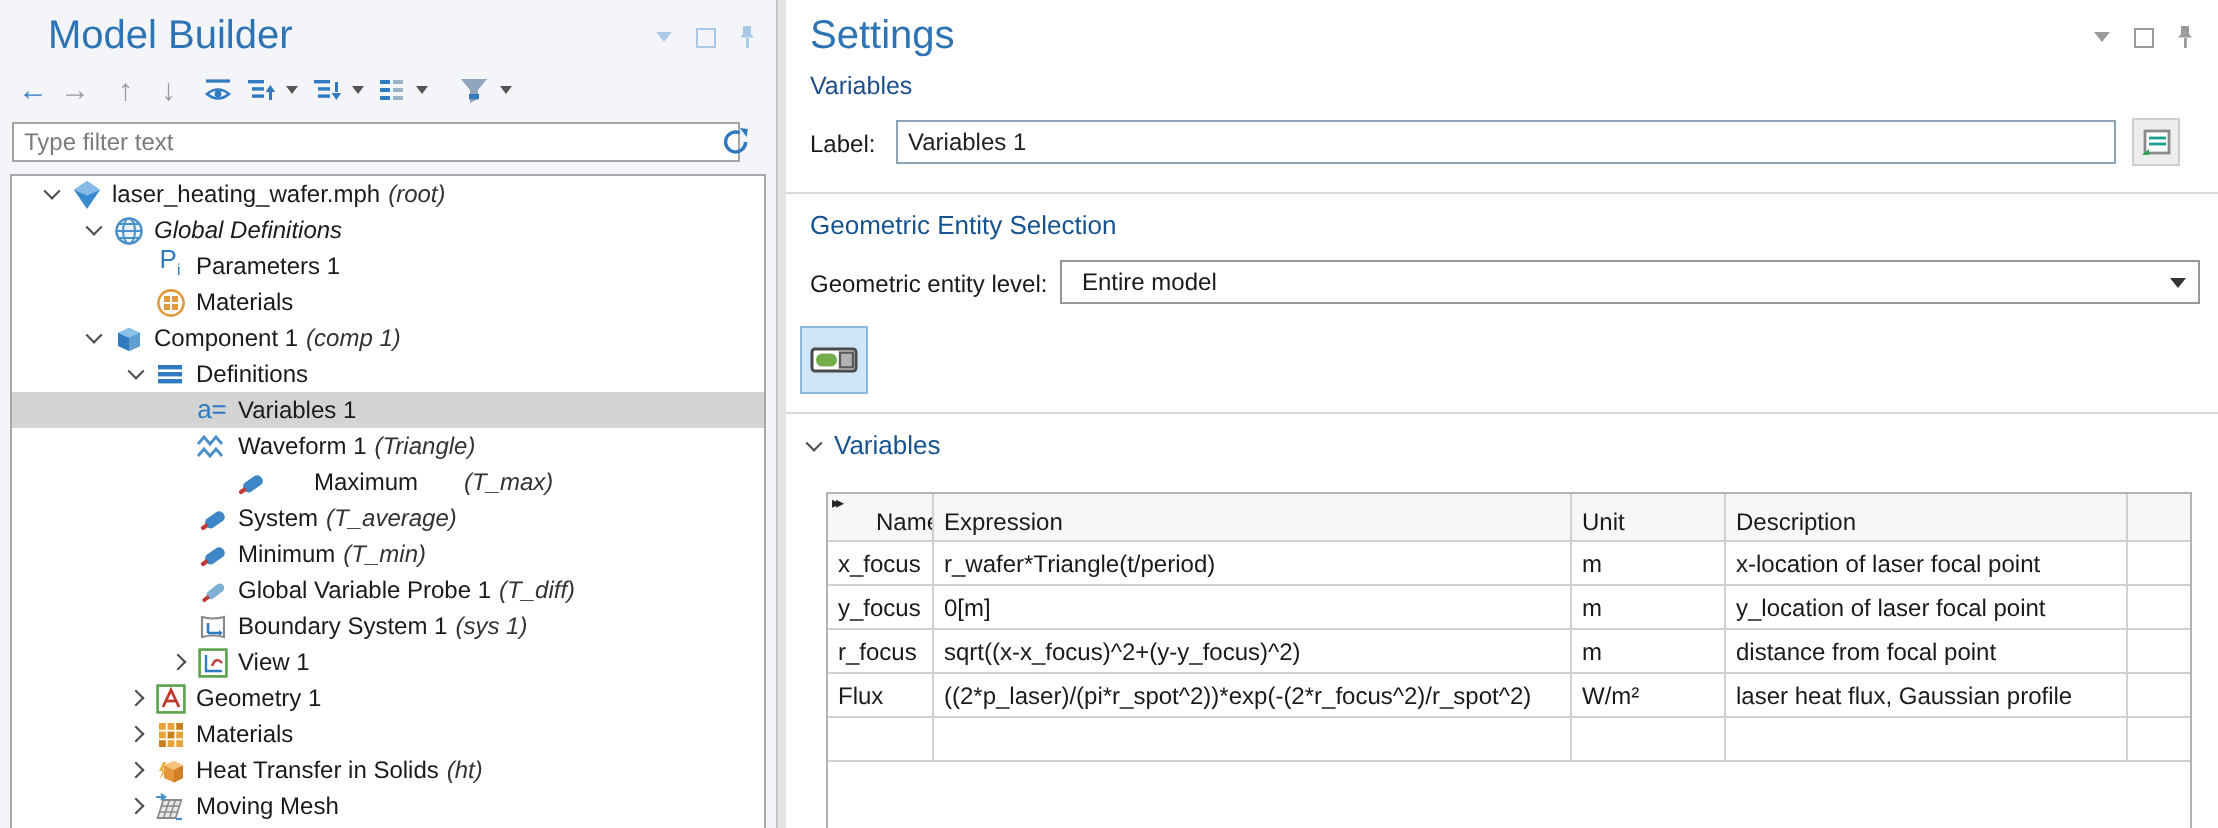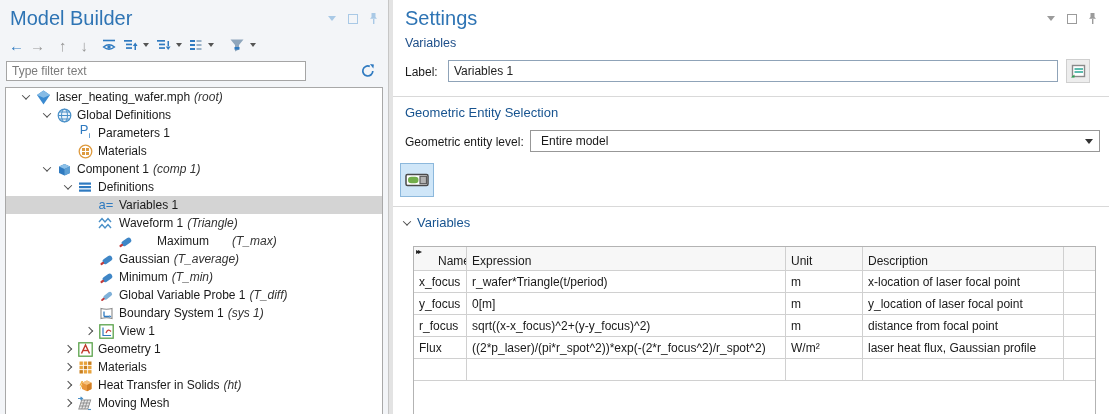--- a/index.html
+++ b/index.html
@@ -8,21 +8,21 @@
     background:#e3e3e3;
     font-family:"Liberation Sans","DejaVu Sans",sans-serif;
     font-size:12px;color:#1a1a1a;
     -webkit-font-smoothing:antialiased;
   }
   
   #left-panel{position:absolute;left:0;top:0;width:388px;height:414px;background:#f3f5f8;border-right:1px solid #c6c6c6;}
   #right-panel{position:absolute;left:393px;top:0;width:716px;height:414px;background:#ffffff;}
 
   .panel-title{font-size:20px;color:#2e74b4;}
-  #left-title{position:absolute;left:10px;top:7px;}
+  #left-title{position:absolute;left:24px;top:7px;}
   #right-title{position:absolute;left:12px;top:7px;}
   .subtitle{position:absolute;left:12px;top:36px;color:#1d4e89;font-size:12.5px;}
 
   
   .win-controls{position:absolute;top:12px;display:flex;align-items:center;gap:8px;}
   #left-panel .win-controls{right:8px;}
   #right-panel .win-controls{right:10px;}
   .wc{width:13px;height:13px;display:flex;align-items:center;justify-content:center;cursor:default;}
   .caret-glyph{width:0;height:0;border-left:4px solid transparent;border-right:4px solid transparent;border-top:5px solid currentColor;}
   .square-glyph{width:8px;height:8px;border:1.6px solid currentColor;}
@@ -30,21 +30,21 @@
   .gray-ctrl{color:#9b9b9b;}
 
   
   #mb-toolbar{position:absolute;left:6px;top:34px;height:22px;display:flex;align-items:center;}
   .tb-btn{height:20px;display:flex;align-items:center;justify-content:center;padding:0 3px;}
   .tb-gap{width:8px;}
   .tb-caret{width:0;height:0;border-left:3.5px solid transparent;border-right:3.5px solid transparent;border-top:4px solid #555;margin:0 4px 0 2px;}
   .arrow-ch{font-size:15px;line-height:15px;}
 
   
-  #filter-input{position:absolute;left:6px;top:61px;width:300px;height:20px;border:1px solid #a5a5a5;background:#fff;
+  #filter-input{position:absolute;left:6px;top:61px;width:364px;height:20px;border:1px solid #a5a5a5;background:#fff;
     font-family:inherit;font-size:12px;padding:0 5px;color:#222;box-sizing:border-box;}
   #filter-input::placeholder{color:#7b7b7b;}
   #refresh-btn{position:absolute;left:356px;top:60px;width:24px;height:22px;display:flex;align-items:center;justify-content:center;}
 
   
   #tree-box{position:absolute;left:5px;top:87px;width:378px;height:340px;background:#fff;border:1px solid #a8a8a8;box-sizing:border-box;overflow:hidden;}
   .tree-row{height:18px;display:flex;align-items:center;white-space:nowrap;cursor:default;}
   .tree-row.selected{background:#d4d4d4;}
   .chev{width:16px;flex:0 0 16px;display:flex;align-items:center;justify-content:center;}
   .chev i{display:block;width:5px;height:5px;border-right:1.3px solid #4d4d4d;border-bottom:1.3px solid #4d4d4d;}
@@ -197,21 +197,21 @@
         </span>
         <span class="ticon">
           <svg width="15" height="15" viewBox="0 0 15 15">
             <path d="M7.5 0.5 L14 5 L7.5 14.5 L1 5 Z" fill="#3a8ad0"></path>
             <path d="M7.5 0.5 L14 5 L7.5 7.8 L1 5 Z" fill="#85bbe6"></path>
           </svg>
         </span>
         <span class="tlabel">laser_heating_wafer.mph</span>
         <span class="ttag">(root)</span>
       </div>
-      <div class="tree-row" style="padding-left: 33px;">
+      <div class="tree-row" style="padding-left: 33px; font-style: italic;">
         <span class="chev exp">
           <i></i>
         </span>
         <span class="ticon">
           <svg width="15" height="15" viewBox="0 0 15 15">
             <circle cx="7.5" cy="7.5" r="6.3" fill="#eaf3fb" stroke="#4a90c8" stroke-width="1.2"></circle>
             <ellipse cx="7.5" cy="7.5" rx="3" ry="6.3" fill="none" stroke="#4a90c8" stroke-width="1"></ellipse>
             <line x1="1.2" y1="7.5" x2="13.8" y2="7.5" stroke="#4a90c8" stroke-width="1"></line>
             <line x1="2.2" y1="4" x2="12.8" y2="4" stroke="#4a90c8" stroke-width="1"></line>
             <line x1="2.2" y1="11" x2="12.8" y2="11" stroke="#4a90c8" stroke-width="1"></line>
@@ -304,21 +304,21 @@
       <div class="tree-row" style="padding-left: 75px;">
         <span class="chev"></span>
         <span class="ticon">
           <svg width="16" height="15" viewBox="0 0 16 15">
             <g transform="rotate(-35 8 8)">
               <rect x="4" y="6" width="10.5" height="5.5" rx="2.4" fill="#3f86c6"></rect>
               <rect x="1" y="7.6" width="4" height="2.2" rx="1" fill="#c23b3b"></rect>
             </g>
           </svg>
         </span>
-        <span class="tlabel">Gaussian</span>
+        <span class="tlabel">System</span>
         <span class="ttag">(T_average)</span>
       </div>
       <div class="tree-row" style="padding-left: 75px;">
         <span class="chev"></span>
         <span class="ticon">
           <svg width="16" height="15" viewBox="0 0 16 15">
             <g transform="rotate(-35 8 8)">
               <rect x="4" y="6" width="10.5" height="5.5" rx="2.4" fill="#3f86c6"></rect>
               <rect x="1" y="7.6" width="4" height="2.2" rx="1" fill="#c23b3b"></rect>
             </g>

